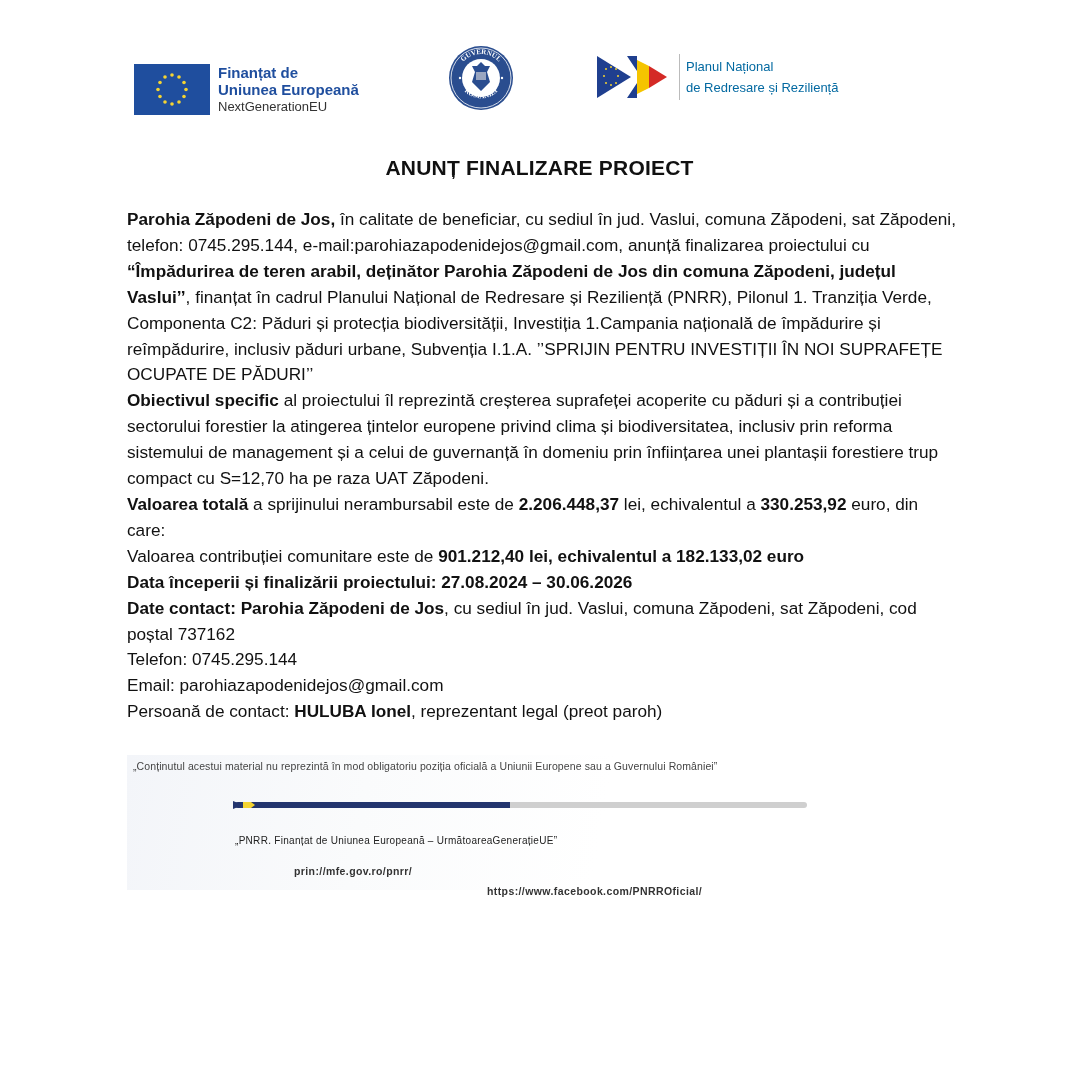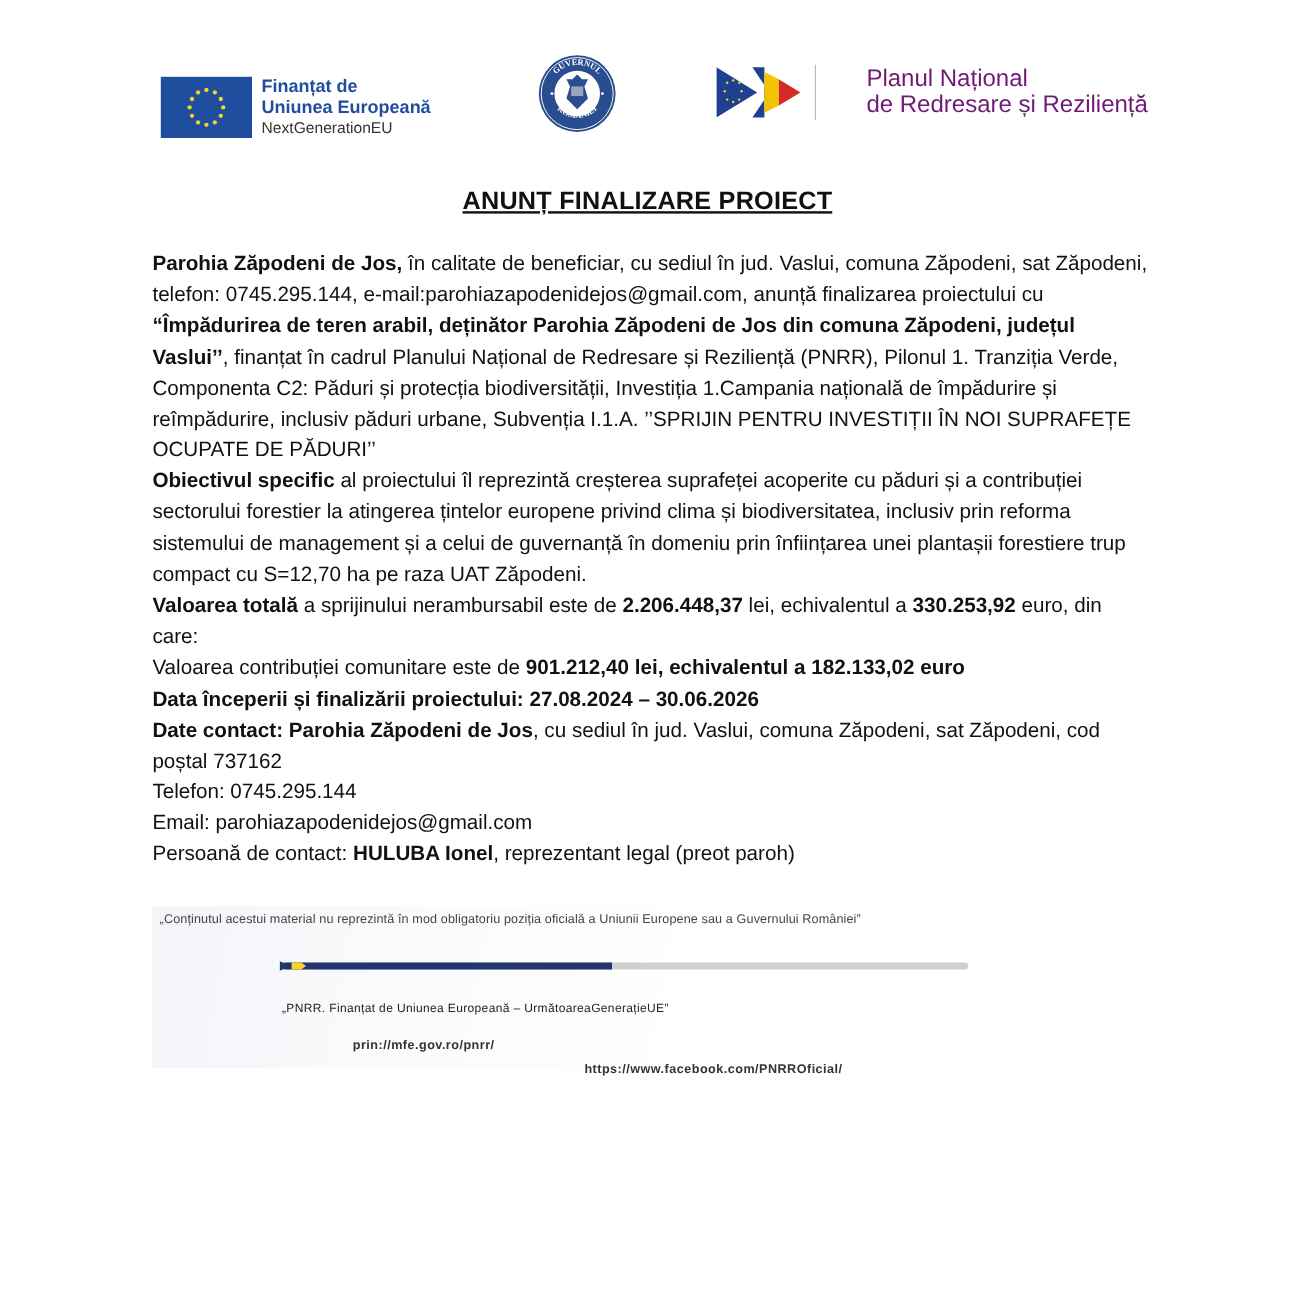--- a/index.html
+++ b/index.html
@@ -8,22 +8,22 @@
   .eu-logo { position:absolute; left:134px; top:12px; display:flex; align-items:flex-start;margin-top:12px; }
   .eu-flag { width:76px; height:51px; background:#1f4e9e; position:relative; }
   .eu-flag svg { position:absolute; left:0; top:0; }
   .eu-text { margin-left:8px; color:#1f4e9e; line-height:17px; }
   .eu-text .l1, .eu-text .l2 { font-weight:bold; font-size:15px; }
   .eu-text .l3 { font-size:13px; color:#333; font-weight:normal; }
   .gov-seal { position:absolute; left:448px; top:5px; width:66px; height:66px; }
   .pnrr-logo { position:absolute; left:597px; top:14px; display:flex; align-items:center; }
   .pnrr-mark { width:78px; height:46px; position:relative; }
   .pnrr-sep { width:1px; height:46px; background:#bbb; margin:0 6px 0 4px; }
-  .pnrr-text { color:#701a75; font-size:20px; line-height:21px;margin-left:36px; }
-  .title { position:absolute; top:156px; left:0; width:1079px; text-align:center; font-family:"Liberation Sans", sans-serif; font-weight:bold; font-size:21px; letter-spacing:0.2px;text-decoration:underline; }
+  .pnrr-text { color:#0369a1; font-size:13px; line-height:21px; }
+  .title { position:absolute; top:156px; left:0; width:1079px; text-align:center; font-family:"Liberation Sans", sans-serif; font-weight:bold; font-size:21px; letter-spacing:0.2px; }
   .body-text { position:absolute; top:207px; left:127px; width:830px; font-family:"Liberation Sans", sans-serif; font-size:17.2px; line-height:25.9px; color:#111; }
   .body-text p { margin:0; }
   .b { font-weight:bold; }
   .footer { position:absolute; top:755px; left:127px; width:790px; height:135px; background:linear-gradient(100deg,#f3f5f9 0%,#fafbfc 30%,#ffffff 60%); }
   .disclaimer { position:absolute; top:5px; left:6px; font-size:10.5px; color:#444; white-space:nowrap; letter-spacing:0.1px; }
   .bar { position:absolute; top:47px; left:108px; width:572px; height:6px; background:#cfcfcf; border-radius:3px; }
   .bar-fill { position:absolute; left:0; top:0; height:6px; background:#23356e; border-radius:3px 0 0 3px; }
   .bar-arrow { position:absolute; left:-2px; top:-3px; }
   .slogan { position:absolute; top:80px; left:108px; font-size:10px; color:#222; white-space:nowrap; letter-spacing:0.3px; }
   .link1 { position:absolute; top:110px; left:167px; font-size:10.5px; color:#333; font-weight:bold; letter-spacing:0.4px; }

